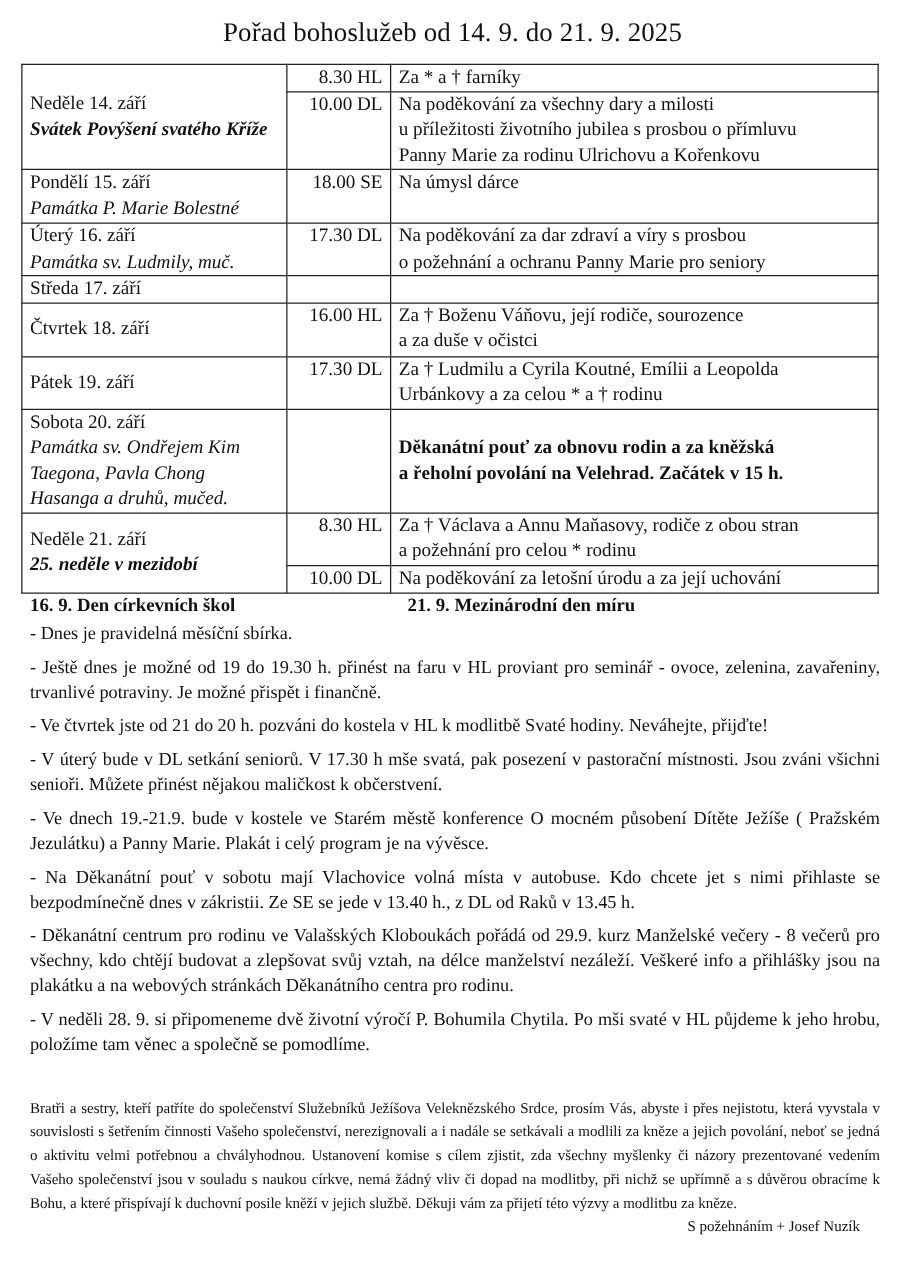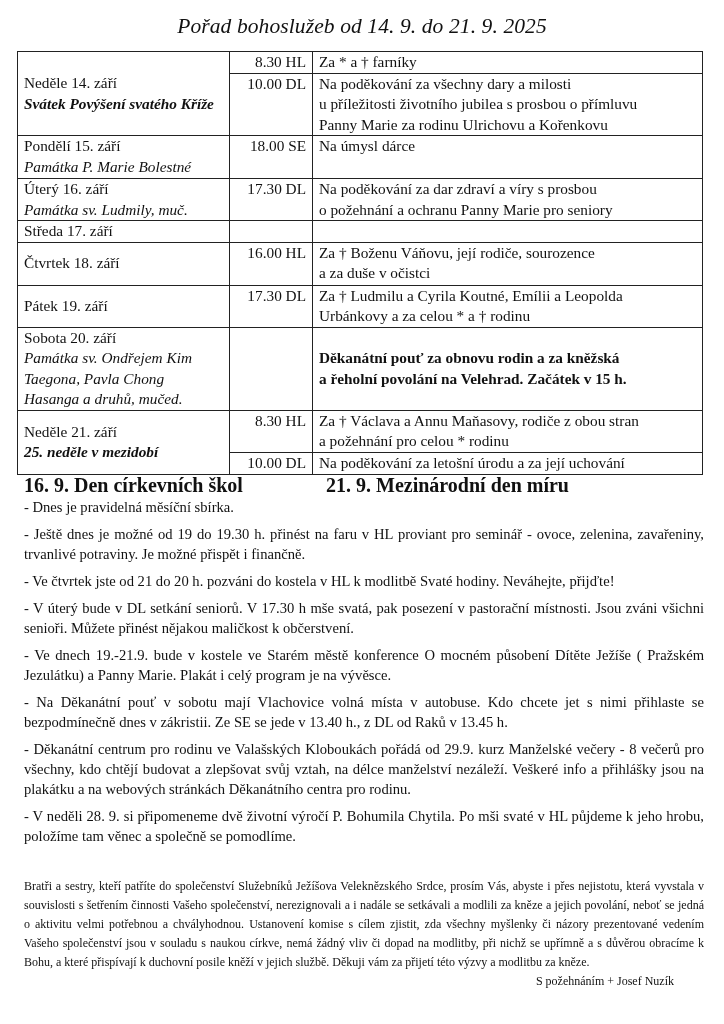--- a/index.html
+++ b/index.html
@@ -1,35 +1,35 @@
 <!DOCTYPE html>
 <html><head>
 <meta charset="utf-8">
 <style>
   html, body { margin:0; padding:0; background:#fff; }
   body { width:724px; height:1024px; position:relative; overflow:hidden;
          font-family:"Liberation Serif","DejaVu Serif",serif; color:#111; }
   .title { position:absolute; top:14px; left:0; width:724px; text-align:center;
-           font-size:21.5px; letter-spacing:0.1px;font-style:italic; }
+           font-size:21.5px; letter-spacing:0.1px; }
   table.sched { position:absolute; left:17px; top:51px; width:686px;
                 border-collapse:collapse; font-size:15.3px; line-height:20.5px; }
   table.sched td { border:1.3px solid #222; vertical-align:top; padding:0 6px; }
   td.day { width:199px; padding-left:7px; }
   td.time { width:70px; text-align:right; padding-right:5px; white-space:nowrap; }
   td.intent { padding-left:7px; }
   .it { font-style:italic; }
   .bi { font-style:italic; font-weight:bold; }
   .b { font-weight:bold; }
   .block { display:block; }
   .notes { position:absolute; left:24px; top:475px; width:680px; font-size:14.6px; line-height:20px; }
-  .hdr { font-weight:bold; font-size:20px; height:22px; position:relative;text-align:right; }
+  .hdr { font-weight:bold; font-size:15px; height:22px; position:relative;text-align:right; }
   .hdr span { position:absolute; top:0; }
   .note { margin:0 0 7px 0; text-align:justify; }
   .closing { position:absolute; left:24px; top:877px; width:680px; font-size:12px; line-height:19px; text-align:justify; }
-  .sig { float:right; margin-right:30px; }
+  .sig { float:right; margin-right:16px; }
 </style>
 </head>
 <body>
 
 <div class="title">Pořad bohoslužeb od  14. 9.  do  21. 9. 2025</div>
 
 <table class="sched">
   <tbody id="sched-body">
       <tr style="height: 20.5px;">
         <td class="day" rowspan="2" style="vertical-align: middle;">

